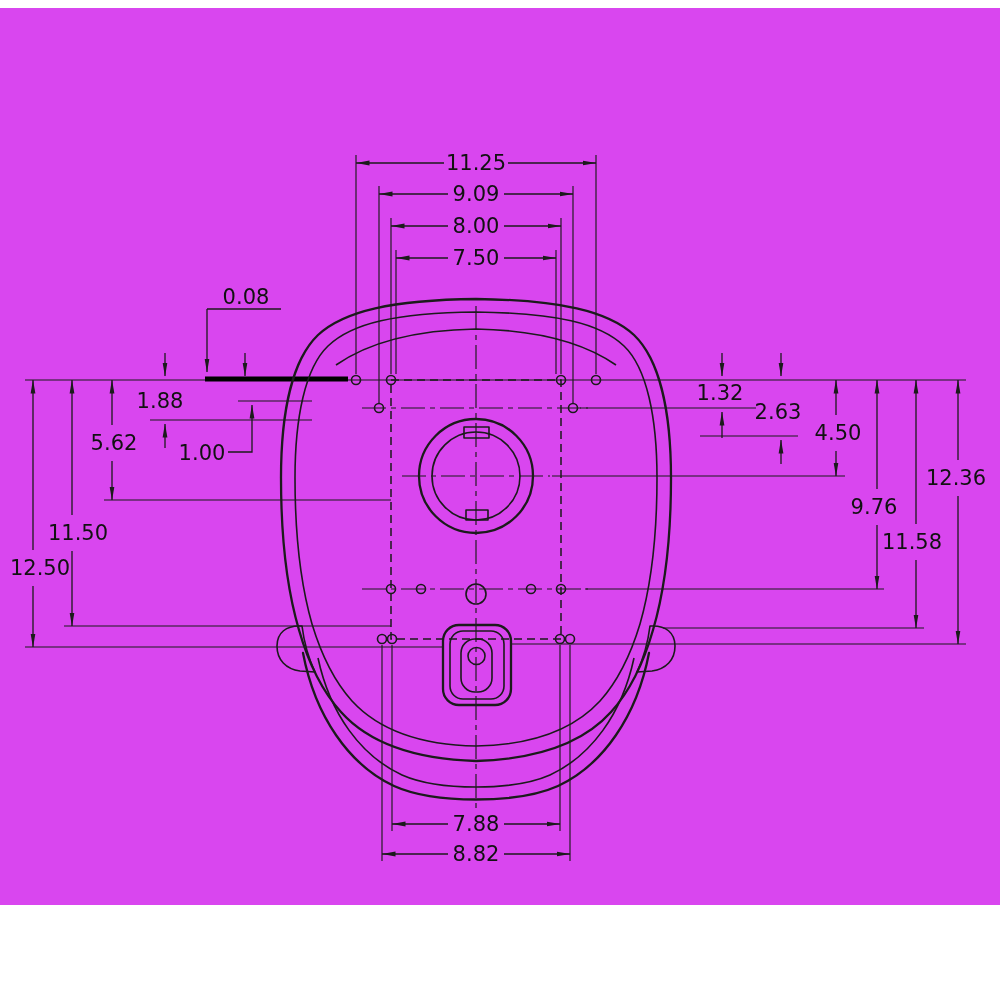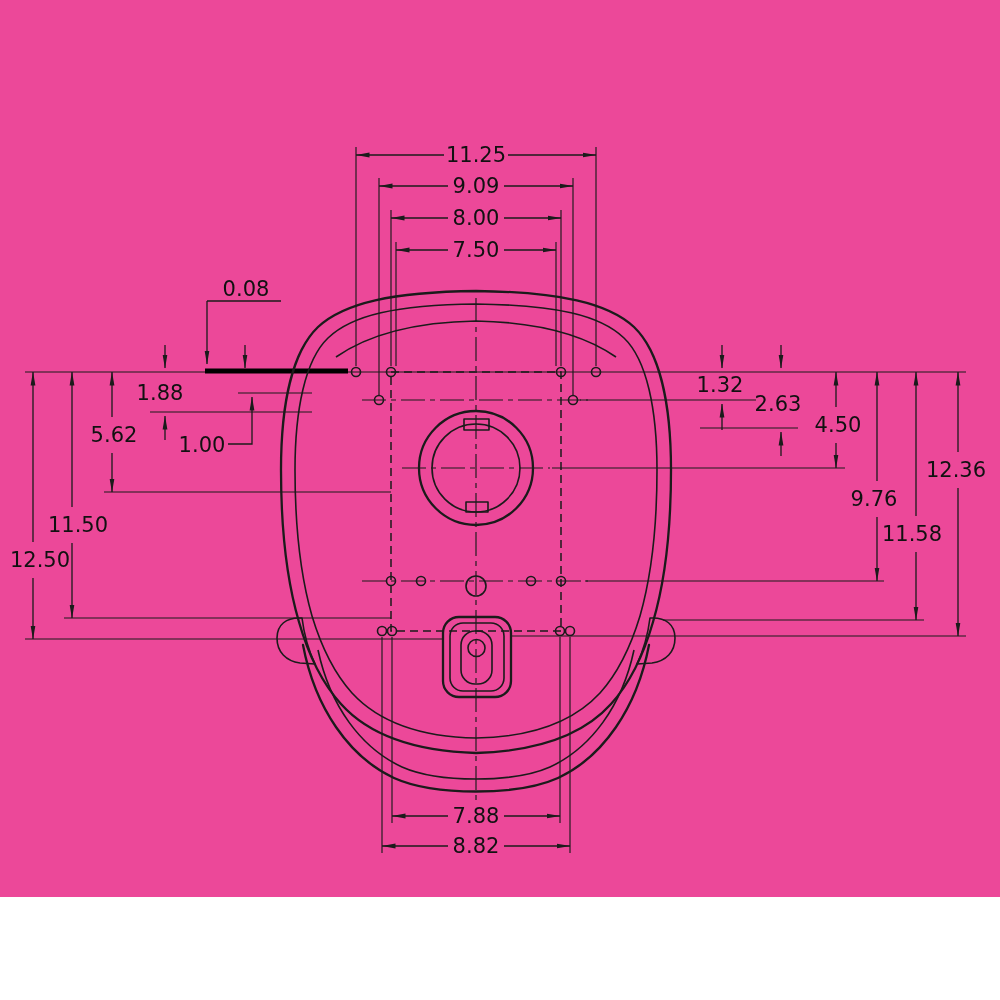--- a/index.html
+++ b/index.html
@@ -1,16 +1,16 @@
 <!DOCTYPE html>
 <html><head>
 <meta charset="utf-8">
 <style>
   html,body{margin:0;padding:0;background:#fff;}
-  .canvas{width:1000px;height:897px;background:#ec4899;position:relative;font-family:"DejaVu Sans",sans-serif;}
+  .canvas{width:1000px;height:897px;background:#d946ef;position:relative;font-family:"DejaVu Sans",sans-serif;margin-top:8px;}
   svg text{font-family:"DejaVu Sans","Liberation Sans",sans-serif;font-size:21px;fill:#111;}
   .obj{stroke:#1b1b1b;stroke-width:2.3;fill:none;stroke-linejoin:round;stroke-linecap:round;}
   .obj2{stroke:#1b1b1b;stroke-width:1.6;fill:none;stroke-linejoin:round;}
   .dim{stroke:#1b1b1b;stroke-width:1.3;fill:none;}
   .ext{stroke:#1b1b1b;stroke-width:1.15;fill:none;}
   .hid{stroke:#1b1b1b;stroke-width:1.5;fill:none;stroke-dasharray:8 5;}
   .cl{stroke:#1b1b1b;stroke-width:1.15;fill:none;stroke-dasharray:24 5 5 5;}
   .thick{stroke:#000;stroke-width:5;fill:none;}
   .hole{stroke:#1b1b1b;stroke-width:1.6;fill:none;}
 </style>

